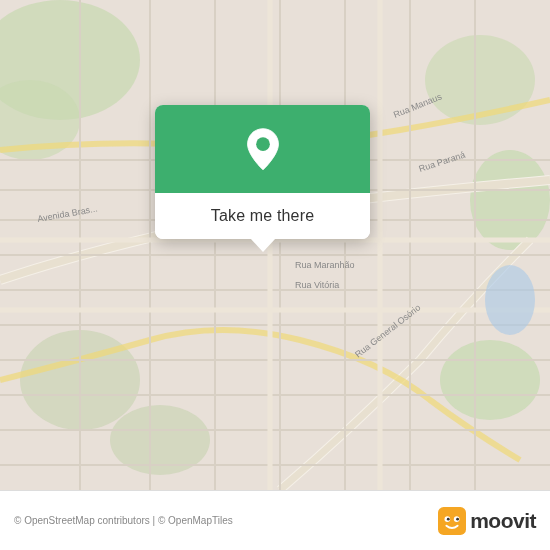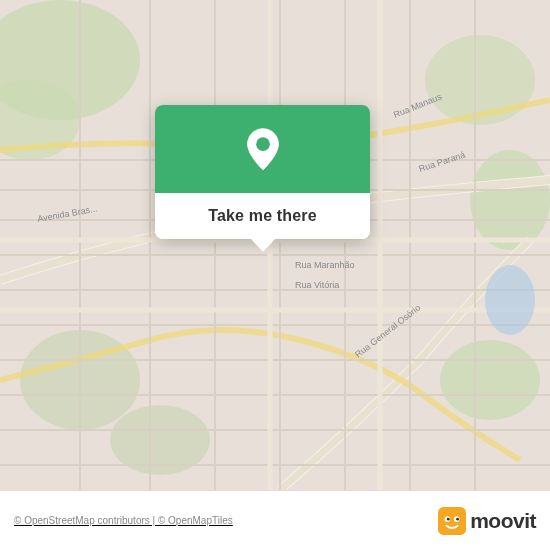--- a/index.html
+++ b/index.html
@@ -60,21 +60,21 @@
       height: 48px;
     }
 
     .map-card-button {
       width: 100%;
       background: white;
       border: none;
       border-radius: 0 0 8px 8px;
       padding: 14px 0;
       font-size: 16px;
-      font-weight: 700;
+      font-weight: 400;
       color: #333;
       cursor: pointer;
       text-align: center;
       letter-spacing: 0.01em;
     }
 
     
     .card-pointer {
       position: absolute;
       bottom: -13px;
@@ -116,21 +116,20 @@
       font-size: 21px;
       font-weight: 700;
       color: #333;
       letter-spacing: -0.5px;
     }
 
     .bottom-left {
       display: flex;
       flex-direction: row;
       flex: 1;
-      text-decoration: underline;
     }
 
     .osm-credit {
       font-size: 10px;
       color: #888;
     }
 
     .place-name {
       font-size: 13px;
       font-weight: 600;

